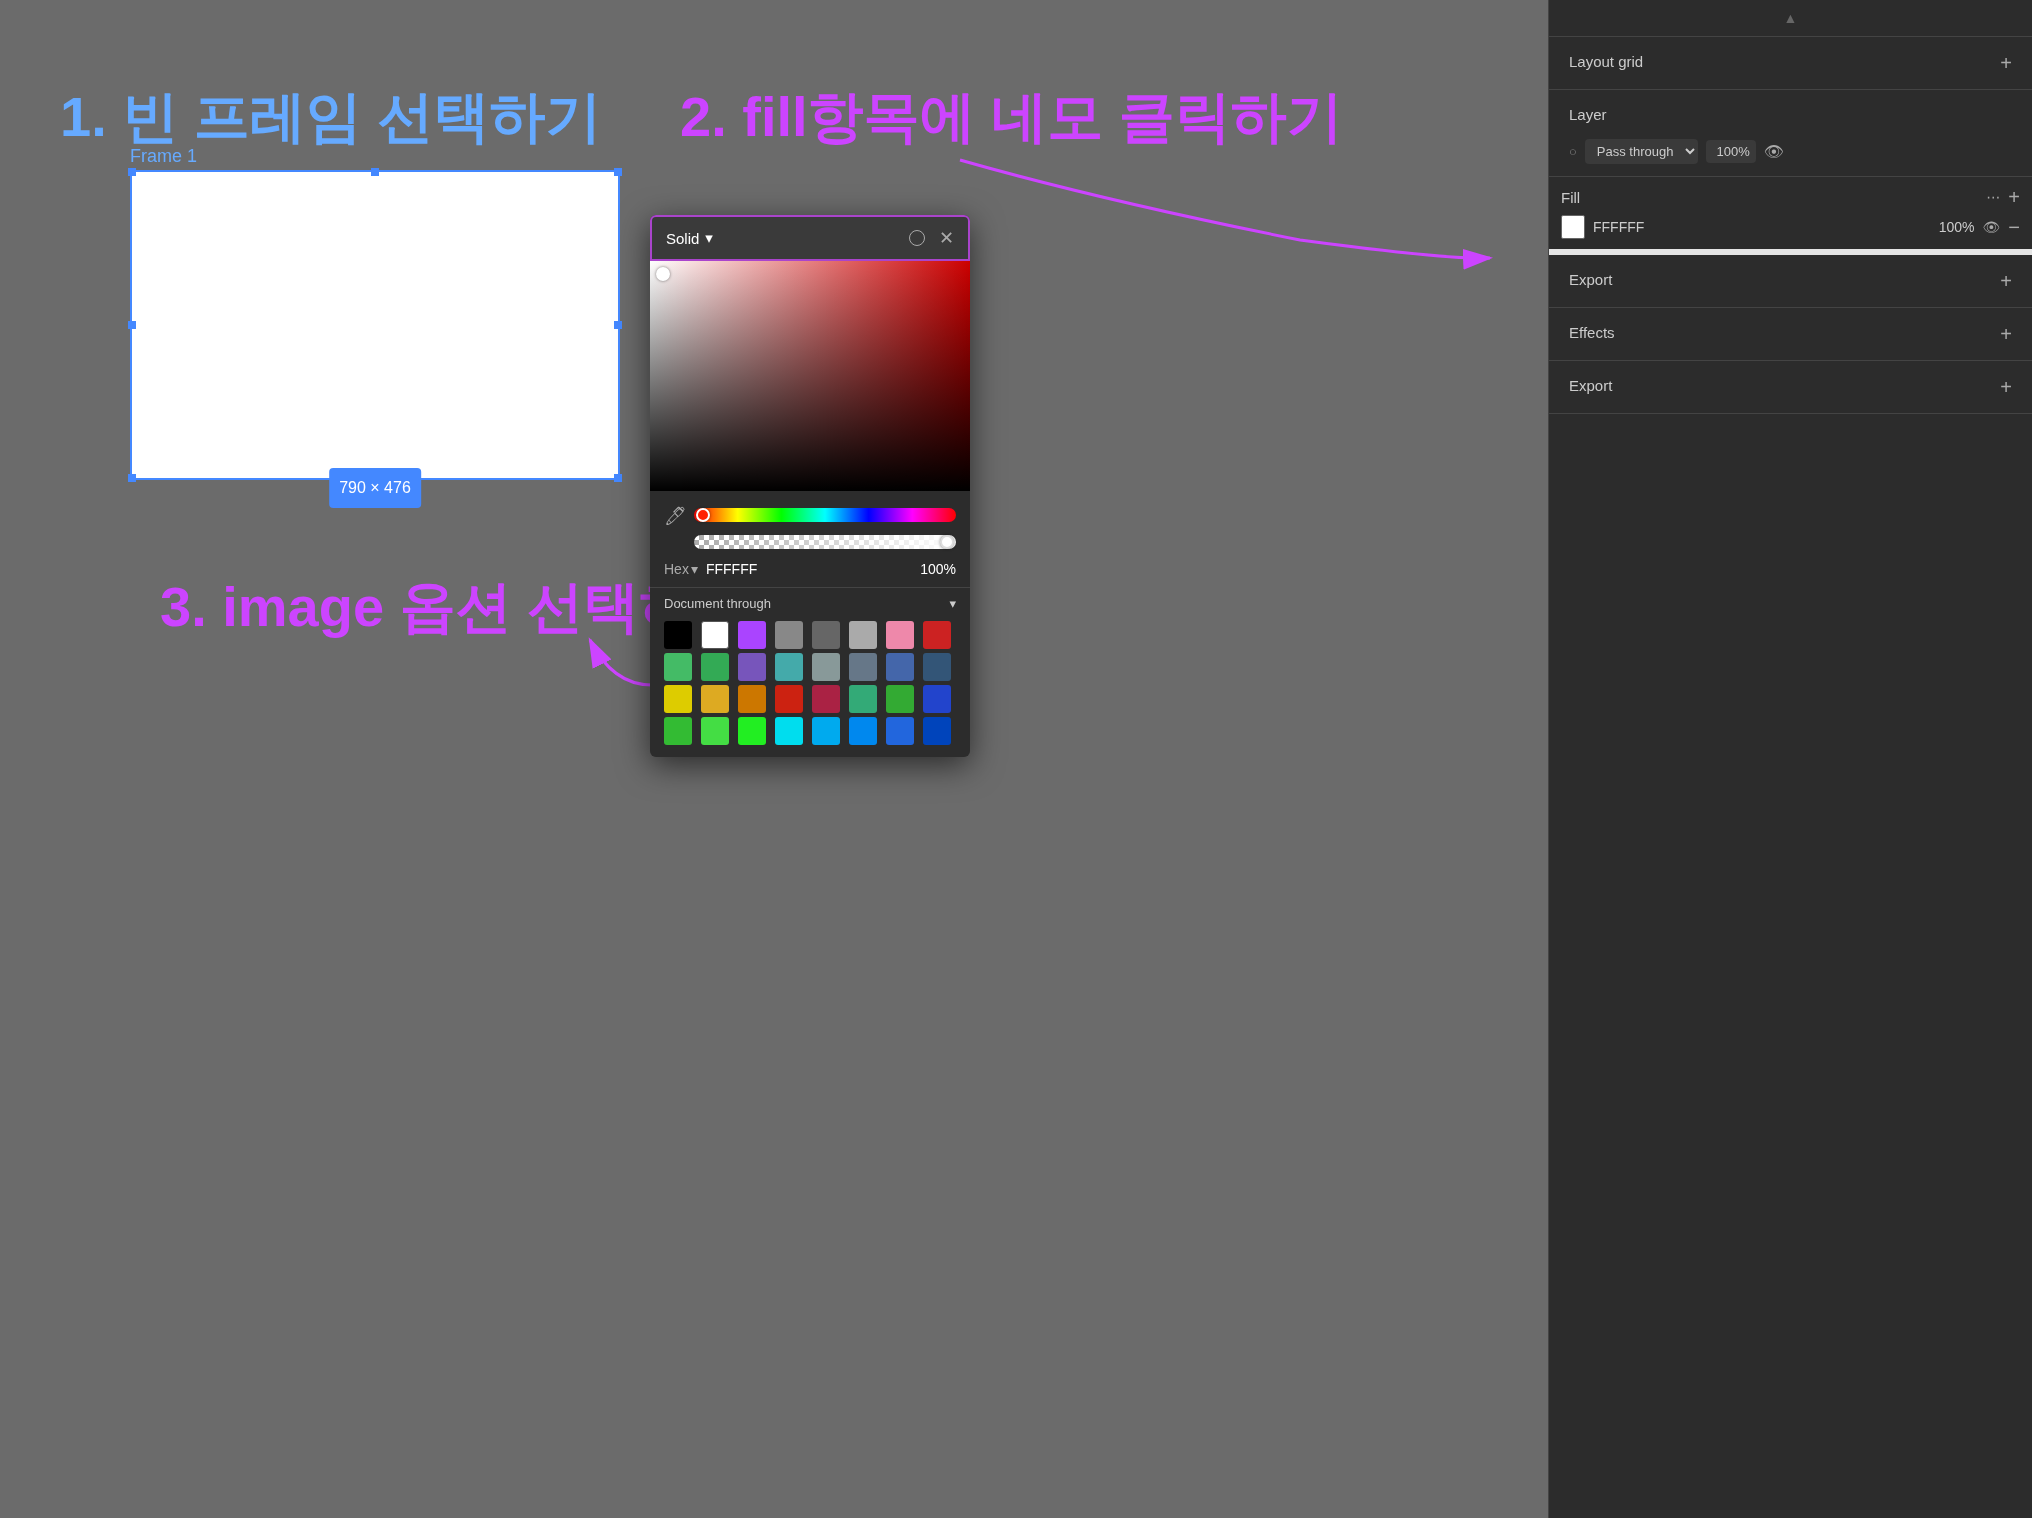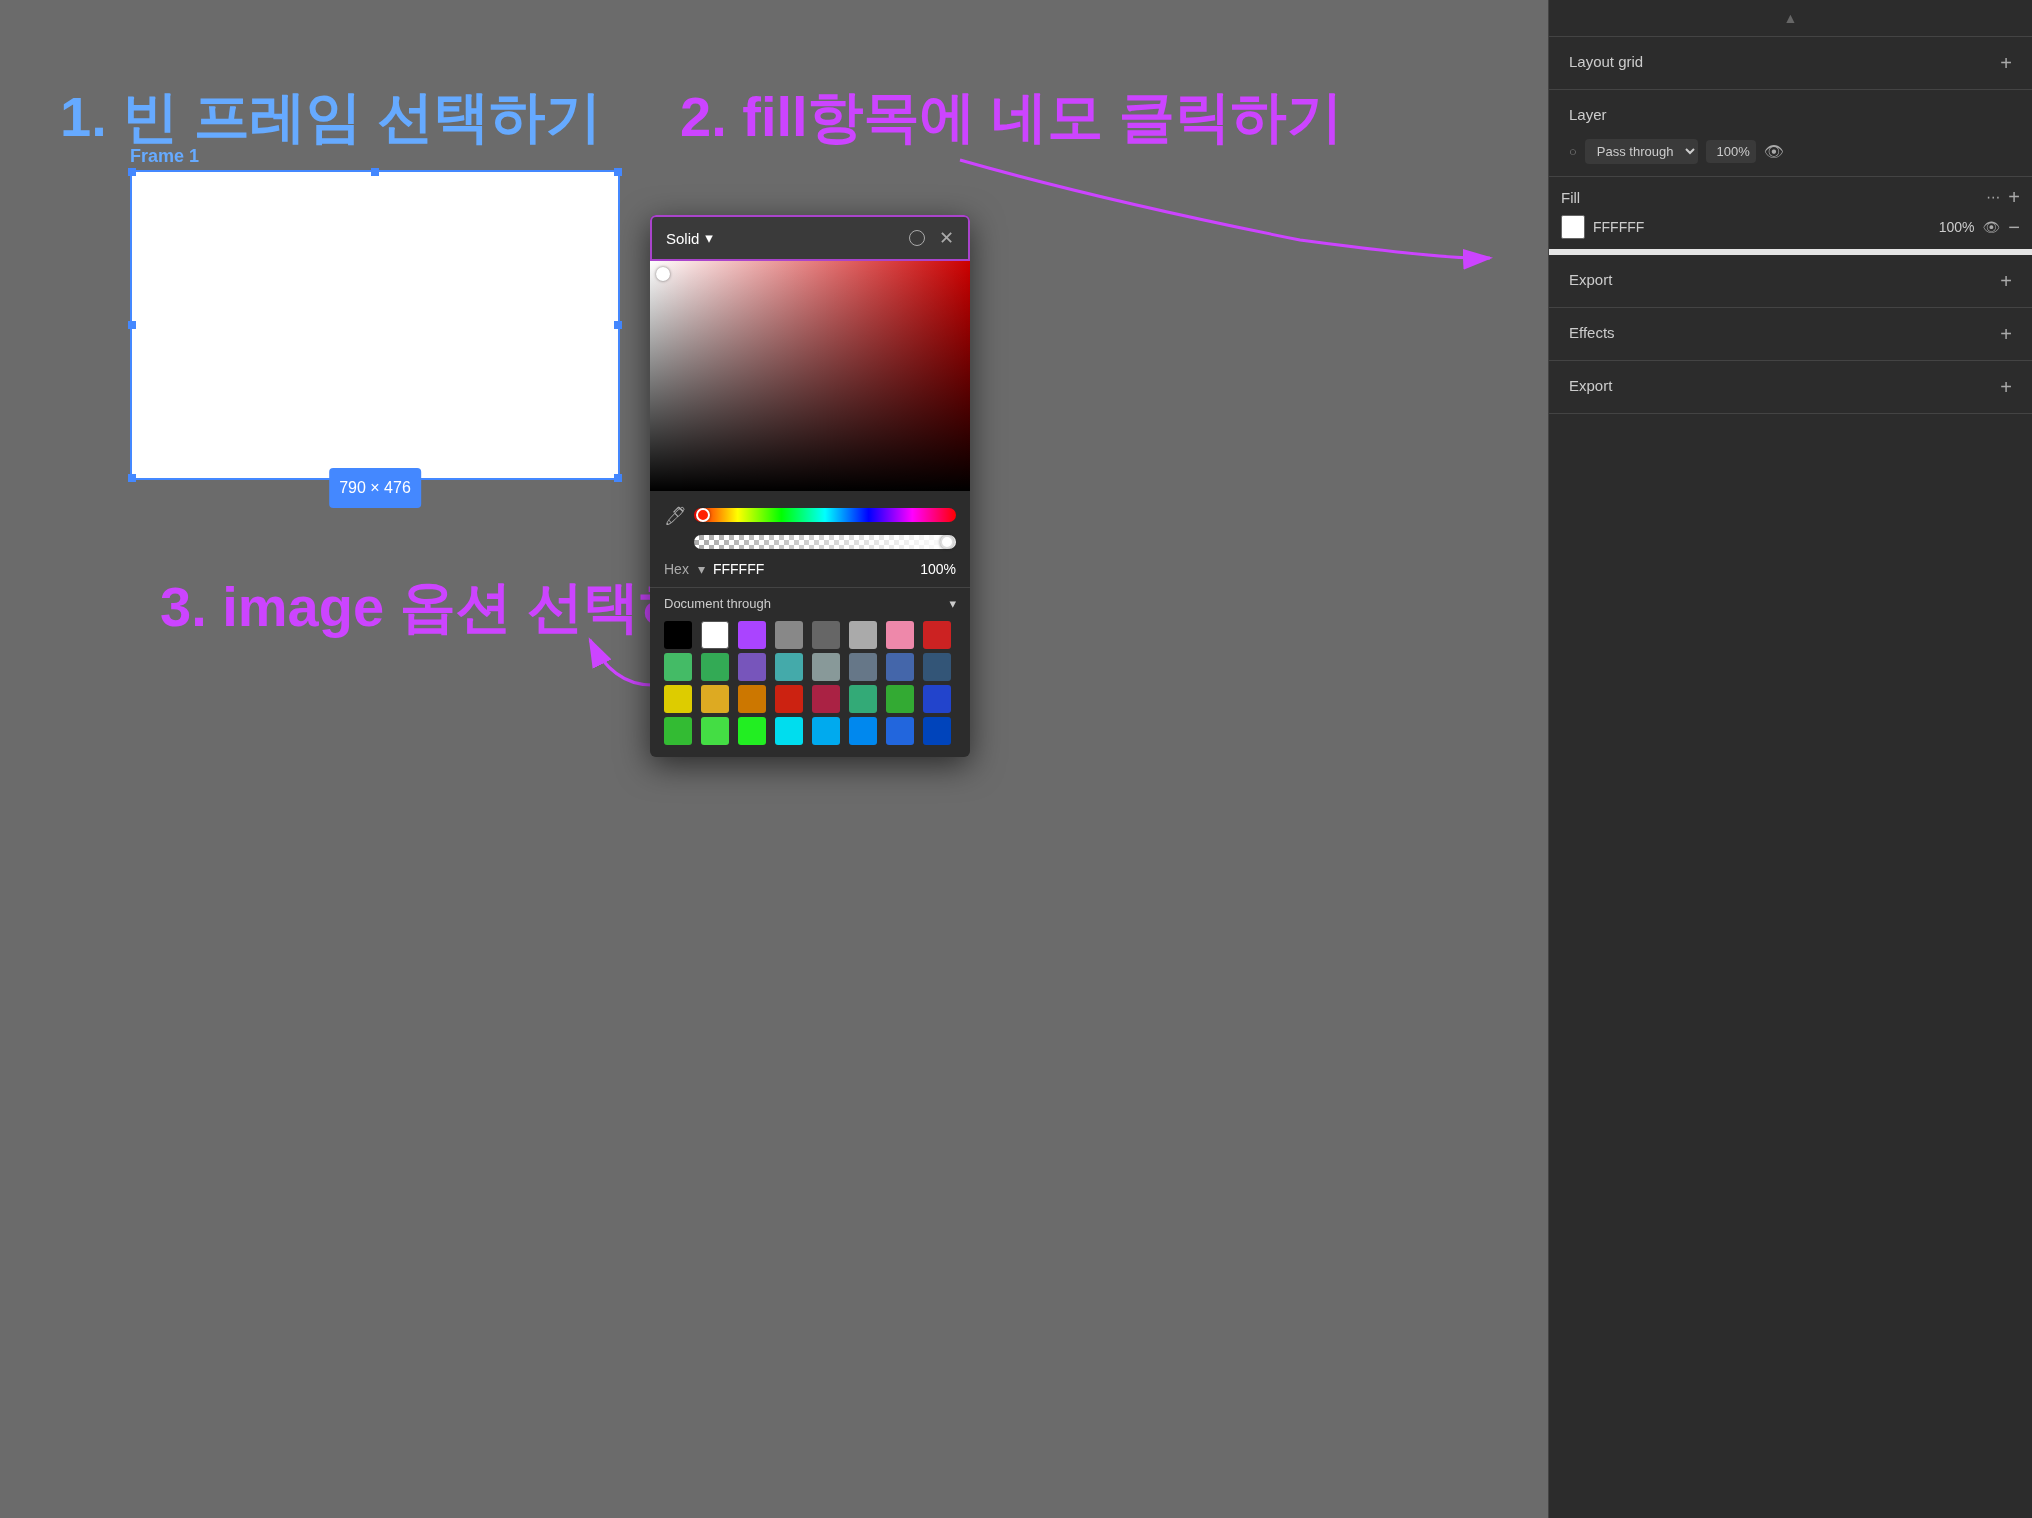--- a/index.html
+++ b/index.html
@@ -57,21 +57,20 @@
       width: 490px;
       height: 310px;
     }
 
     .frame-label {
       position: absolute;
       top: -24px;
       left: 0;
       color: #66aaff;
       font-size: 18px;
-      font-weight: bold;
     }
 
     .frame-box {
       width: 490px;
       height: 310px;
       background: #ffffff;
       border: 2px solid #4488ff;
       position: relative;
     }
 
@@ -257,21 +256,21 @@
     }
 
     .hex-label-btn {
       color: #aaa;
       font-size: 14px;
       background: none;
       border: none;
       cursor: pointer;
       display: flex;
       align-items: center;
-      gap: 9px;
+      gap: 2px;
     }
 
     .hex-value {
       flex: 1;
       color: #fff;
       font-size: 14px;
       background: none;
       border: none;
       outline: none;
     }

